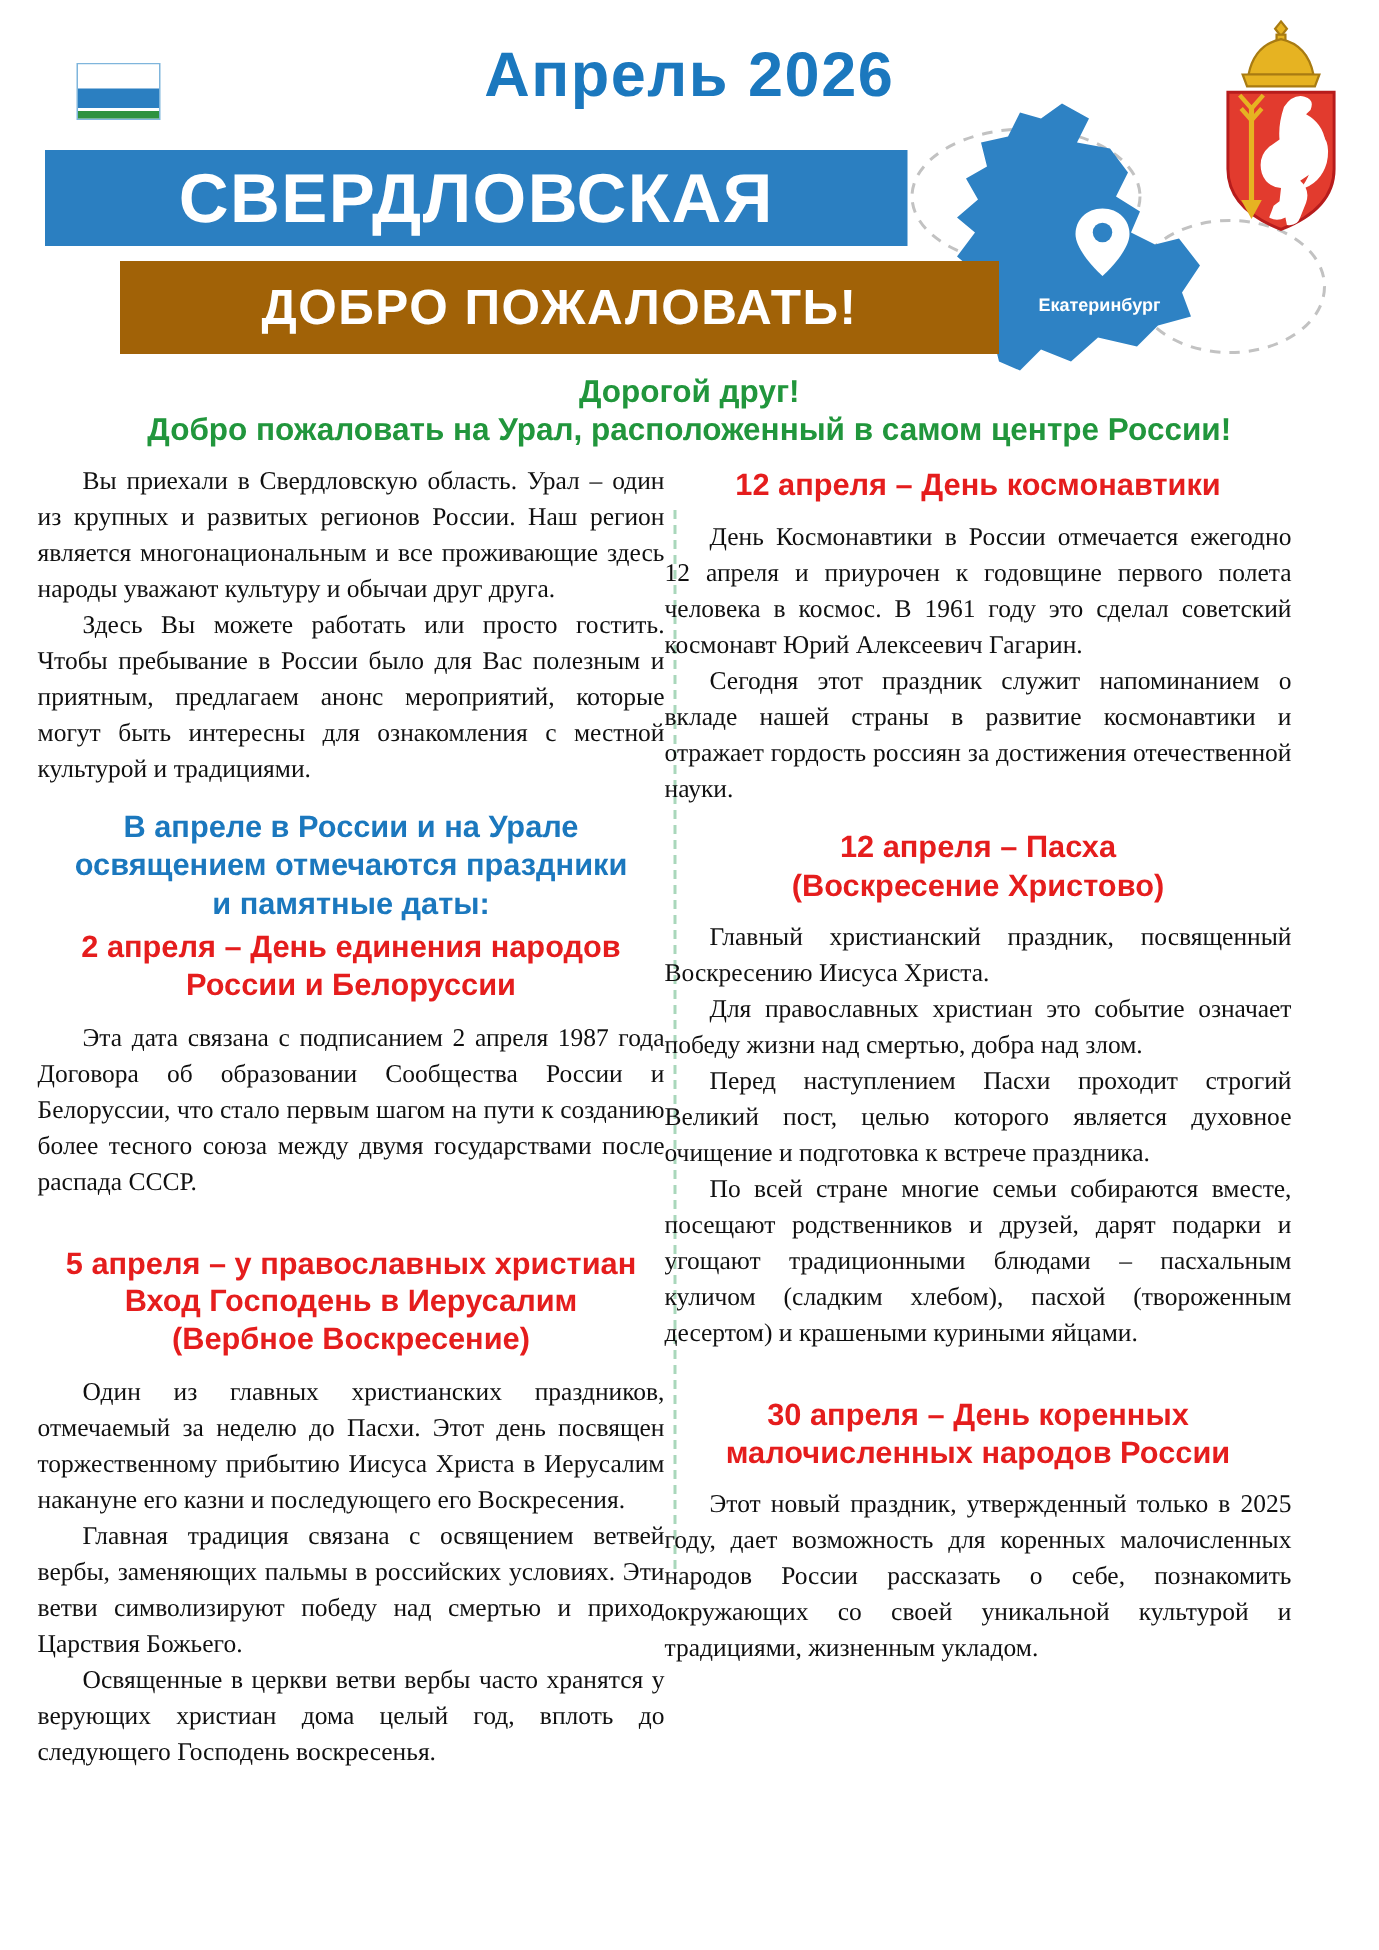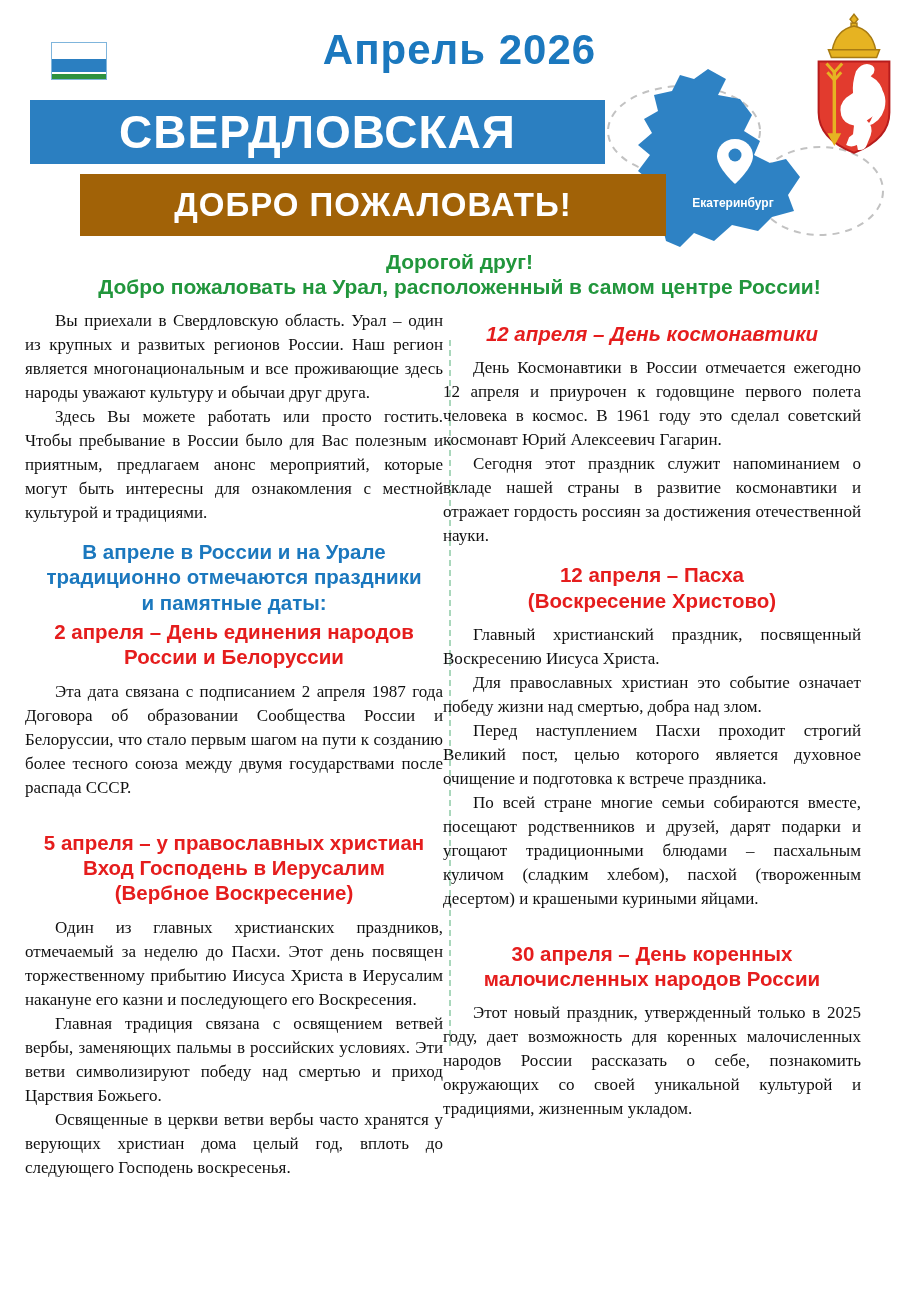--- a/index.html
+++ b/index.html
@@ -37,21 +37,21 @@
   .columns{position:absolute;left:25px;top:309px;width:869px;display:flex;z-index:2;}
   .col{width:418px;text-align:justify;font-size:17px;line-height:1.41;color:#101010;}
   .col p{margin:0;text-indent:30px;}
   .h{font-family:"Liberation Sans","DejaVu Sans",sans-serif;font-weight:800;
      font-size:20.5px;line-height:1.24;text-align:center;text-indent:0;
      white-space:pre-line;margin:14px 0 10px;}
   .h-blue{color:#1b78be;margin-bottom:4px;}
   .h-red{color:#e51d1d;}
   .h-tight{margin-top:4px;}
   .h-gap{margin-top:30px;}
-  .h-first{margin-top:12px;font-style:italic;}
+  .h-first{margin-top:2px;}
 
   .divider{position:absolute;left:449px;top:340px;height:706px;width:0;
         border-left:2px dashed #a9d7bb;z-index:1;}
 </style>
 </head>
 <body>
 
 <div class="page">
 
   <div class="flag">
@@ -98,21 +98,21 @@
   <div class="intro intro-2">Добро пожаловать на Урал, расположенный в самом центре России!</div>
 
   <div class="divider"></div>
 
   <div class="columns">
 
     <div class="col">
       <p>Вы приехали в Свердловскую область. Урал – один из крупных и развитых регионов России. Наш регион является многонациональным и все проживающие здесь народы уважают культуру и обычаи друг друга.</p>
       <p>Здесь Вы можете работать или просто гостить. Чтобы пребывание в России было для Вас полезным и приятным, предлагаем анонс мероприятий, которые могут быть интересны для ознакомления с местной культурой и традициями.</p>
       <div class="h h-blue">В апреле в России и на Урале
-традиционно отмечаются праздники
+освящением отмечаются праздники
 и памятные даты:</div>
       <div class="h h-red h-tight">2 апреля – День единения народов
 России и Белоруссии</div>
       <p>Эта дата связана с подписанием 2 апреля 1987 года Договора об образовании Сообщества России и Белоруссии, что стало первым шагом на пути к созданию более тесного союза между двумя государствами после распада СССР.</p>
       <div class="h h-red h-gap">5 апреля – у православных христиан
 Вход Господень в Иерусалим
 (Вербное Воскресение)</div>
       <p>Один из главных христианских праздников, отмечаемый за неделю до Пасхи. Этот день посвящен торжественному прибытию Иисуса Христа в Иерусалим накануне его казни и последующего его Воскресения.</p>
       <p>Главная традиция связана с освящением ветвей вербы, заменяющих пальмы в российских условиях. Эти ветви символизируют победу над смертью и приход Царствия Божьего.</p>
       <p>Освященные в церкви ветви вербы часто хранятся у верующих христиан дома целый год, вплоть до следующего Господень воскресенья.</p>

